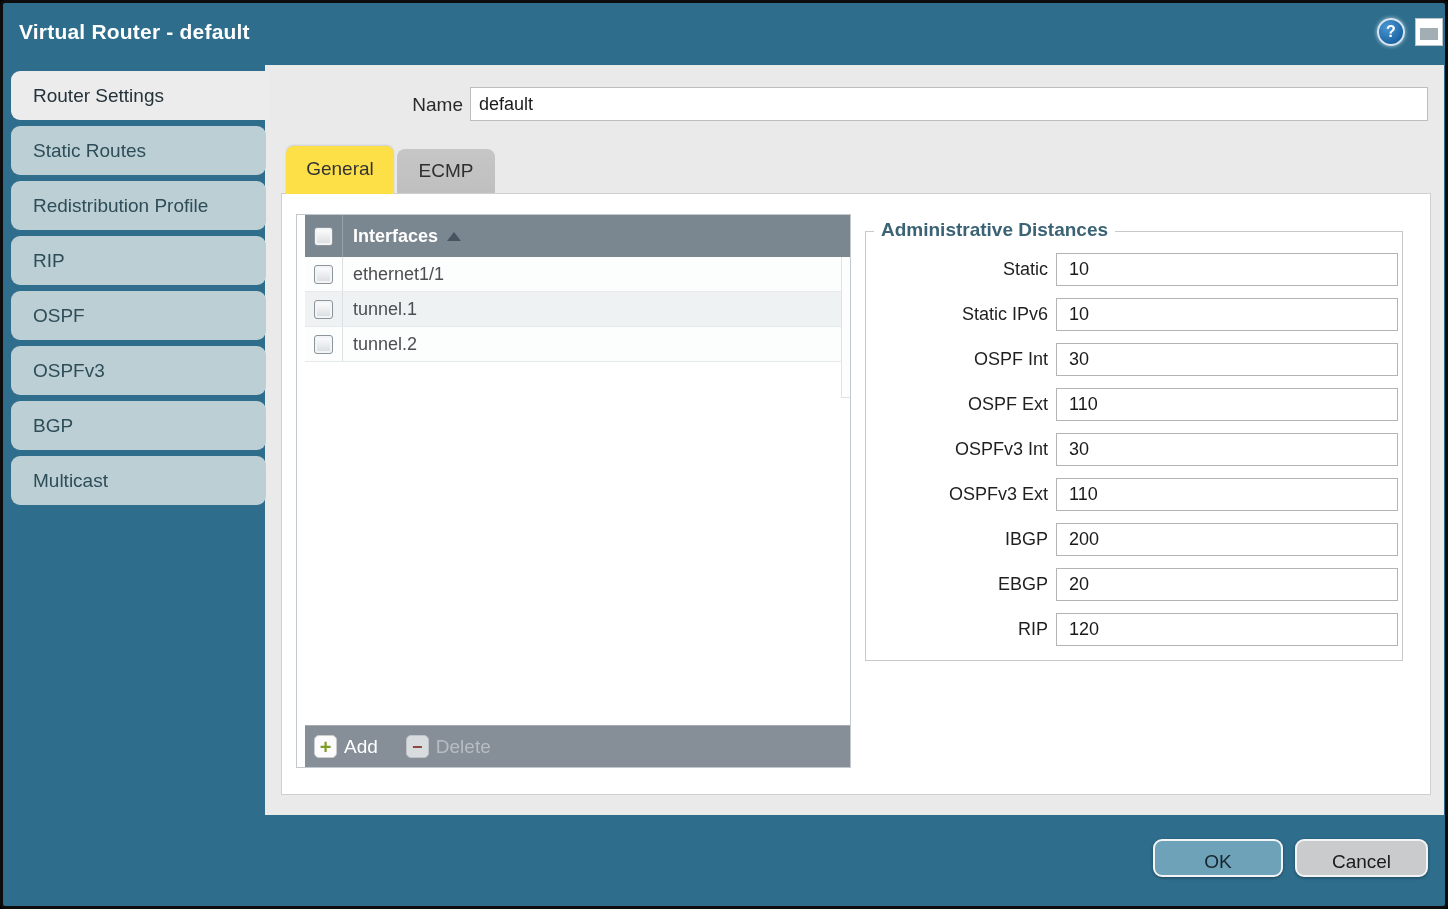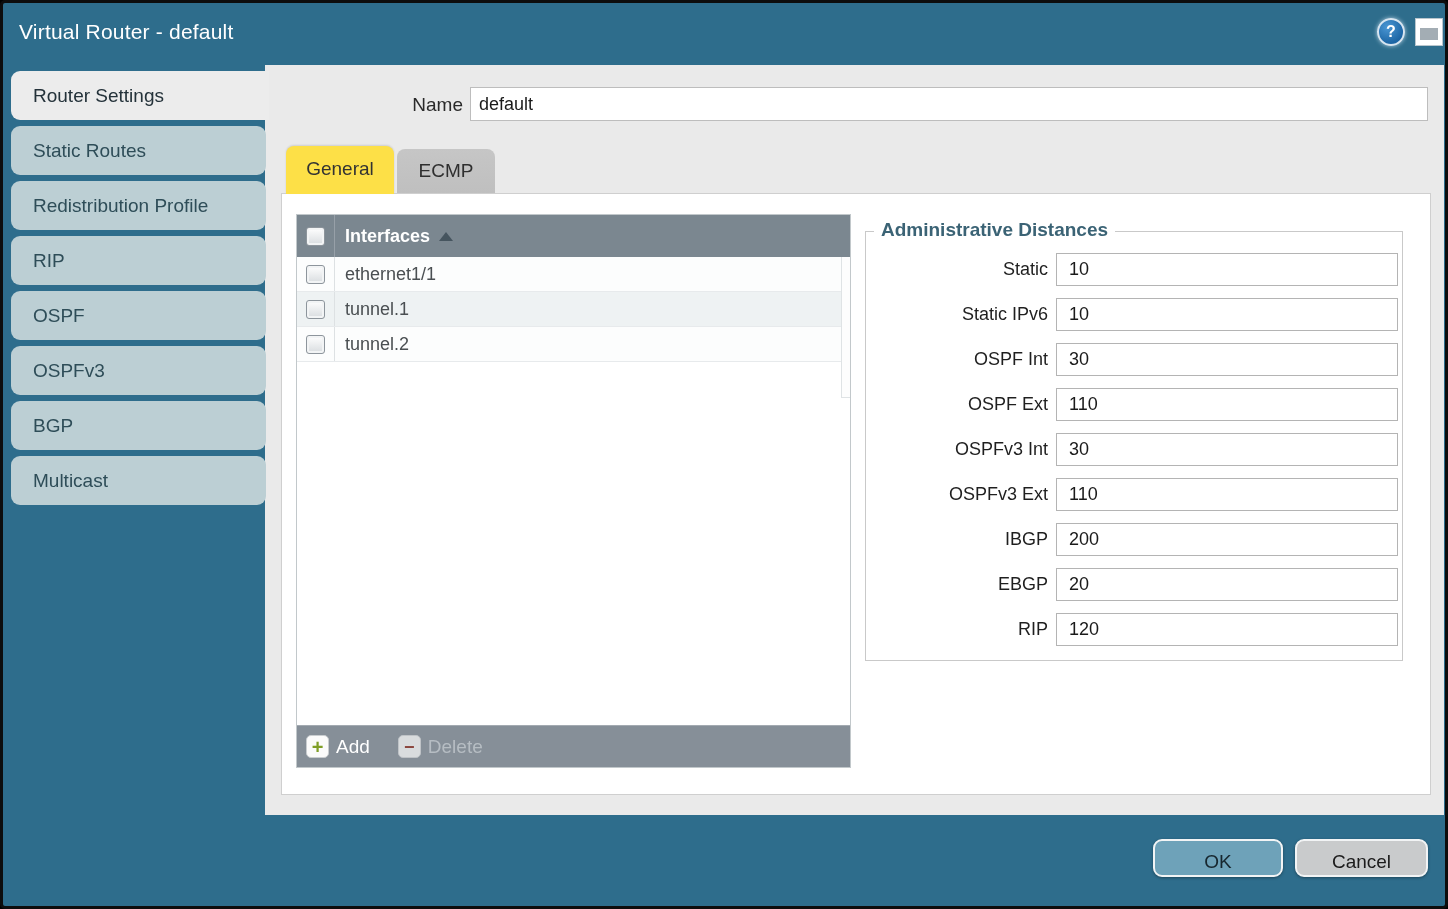--- a/index.html
+++ b/index.html
@@ -9,21 +9,21 @@
   .window {
     position:relative; width:1448px; height:909px;
     background:#2e6d8c; border:3px solid #0d0d0d; border-radius:5px;
     overflow:hidden;
   }
 
   
   .titlebar { position:absolute; left:0; top:0; width:100%; height:62px; }
   .title-text {
     position:absolute; left:16px; top:17px;
-    color:#ffffff; font-size:21px; letter-spacing:.2px;
+    color:#ffffff; font-size:21px; letter-spacing:.2px;font-weight:bold;
   }
   .help-icon {
     position:absolute; left:1374px; top:15px; width:28px; height:28px;
     border-radius:50%;
     background:radial-gradient(circle at 35% 30%, #4b97d4 0%, #1d66a5 70%);
     border:2px solid #d7e5f0;
     box-shadow:0 0 4px rgba(210,230,245,.8);
     color:#fff; font-weight:bold; font-size:16px;
     display:flex; align-items:center; justify-content:center;
     cursor:pointer;
@@ -84,21 +84,21 @@
   
   .tab-panel {
     position:absolute; left:278px; top:190px; width:1150px; height:602px;
     background:#ffffff; border:1px solid #cfcfcf; z-index:3;
   }
 
   
   .iface-table {
     position:absolute; left:293px; top:211px; width:555px; height:554px;
     border:1px solid #c2c8cb; background:#fff; z-index:4;
-    display:flex; flex-direction:column;
+    display:flex; flex-direction:column;padding-left:8px;
   }
   .tbl-header {
     height:42px; background:#7b8790; display:flex; align-items:center;
     flex:none; cursor:pointer;
   }
   .tbl-header .cb-cell { width:38px; display:flex; justify-content:center; align-items:center;
     border-right:1px solid #97a0a8; height:100%; }
   .tbl-header .hdr-label { color:#ffffff; font-size:18px; font-weight:600; margin-left:10px; }
   .sort-arrow {
     width:0; height:0; margin-left:9px;

